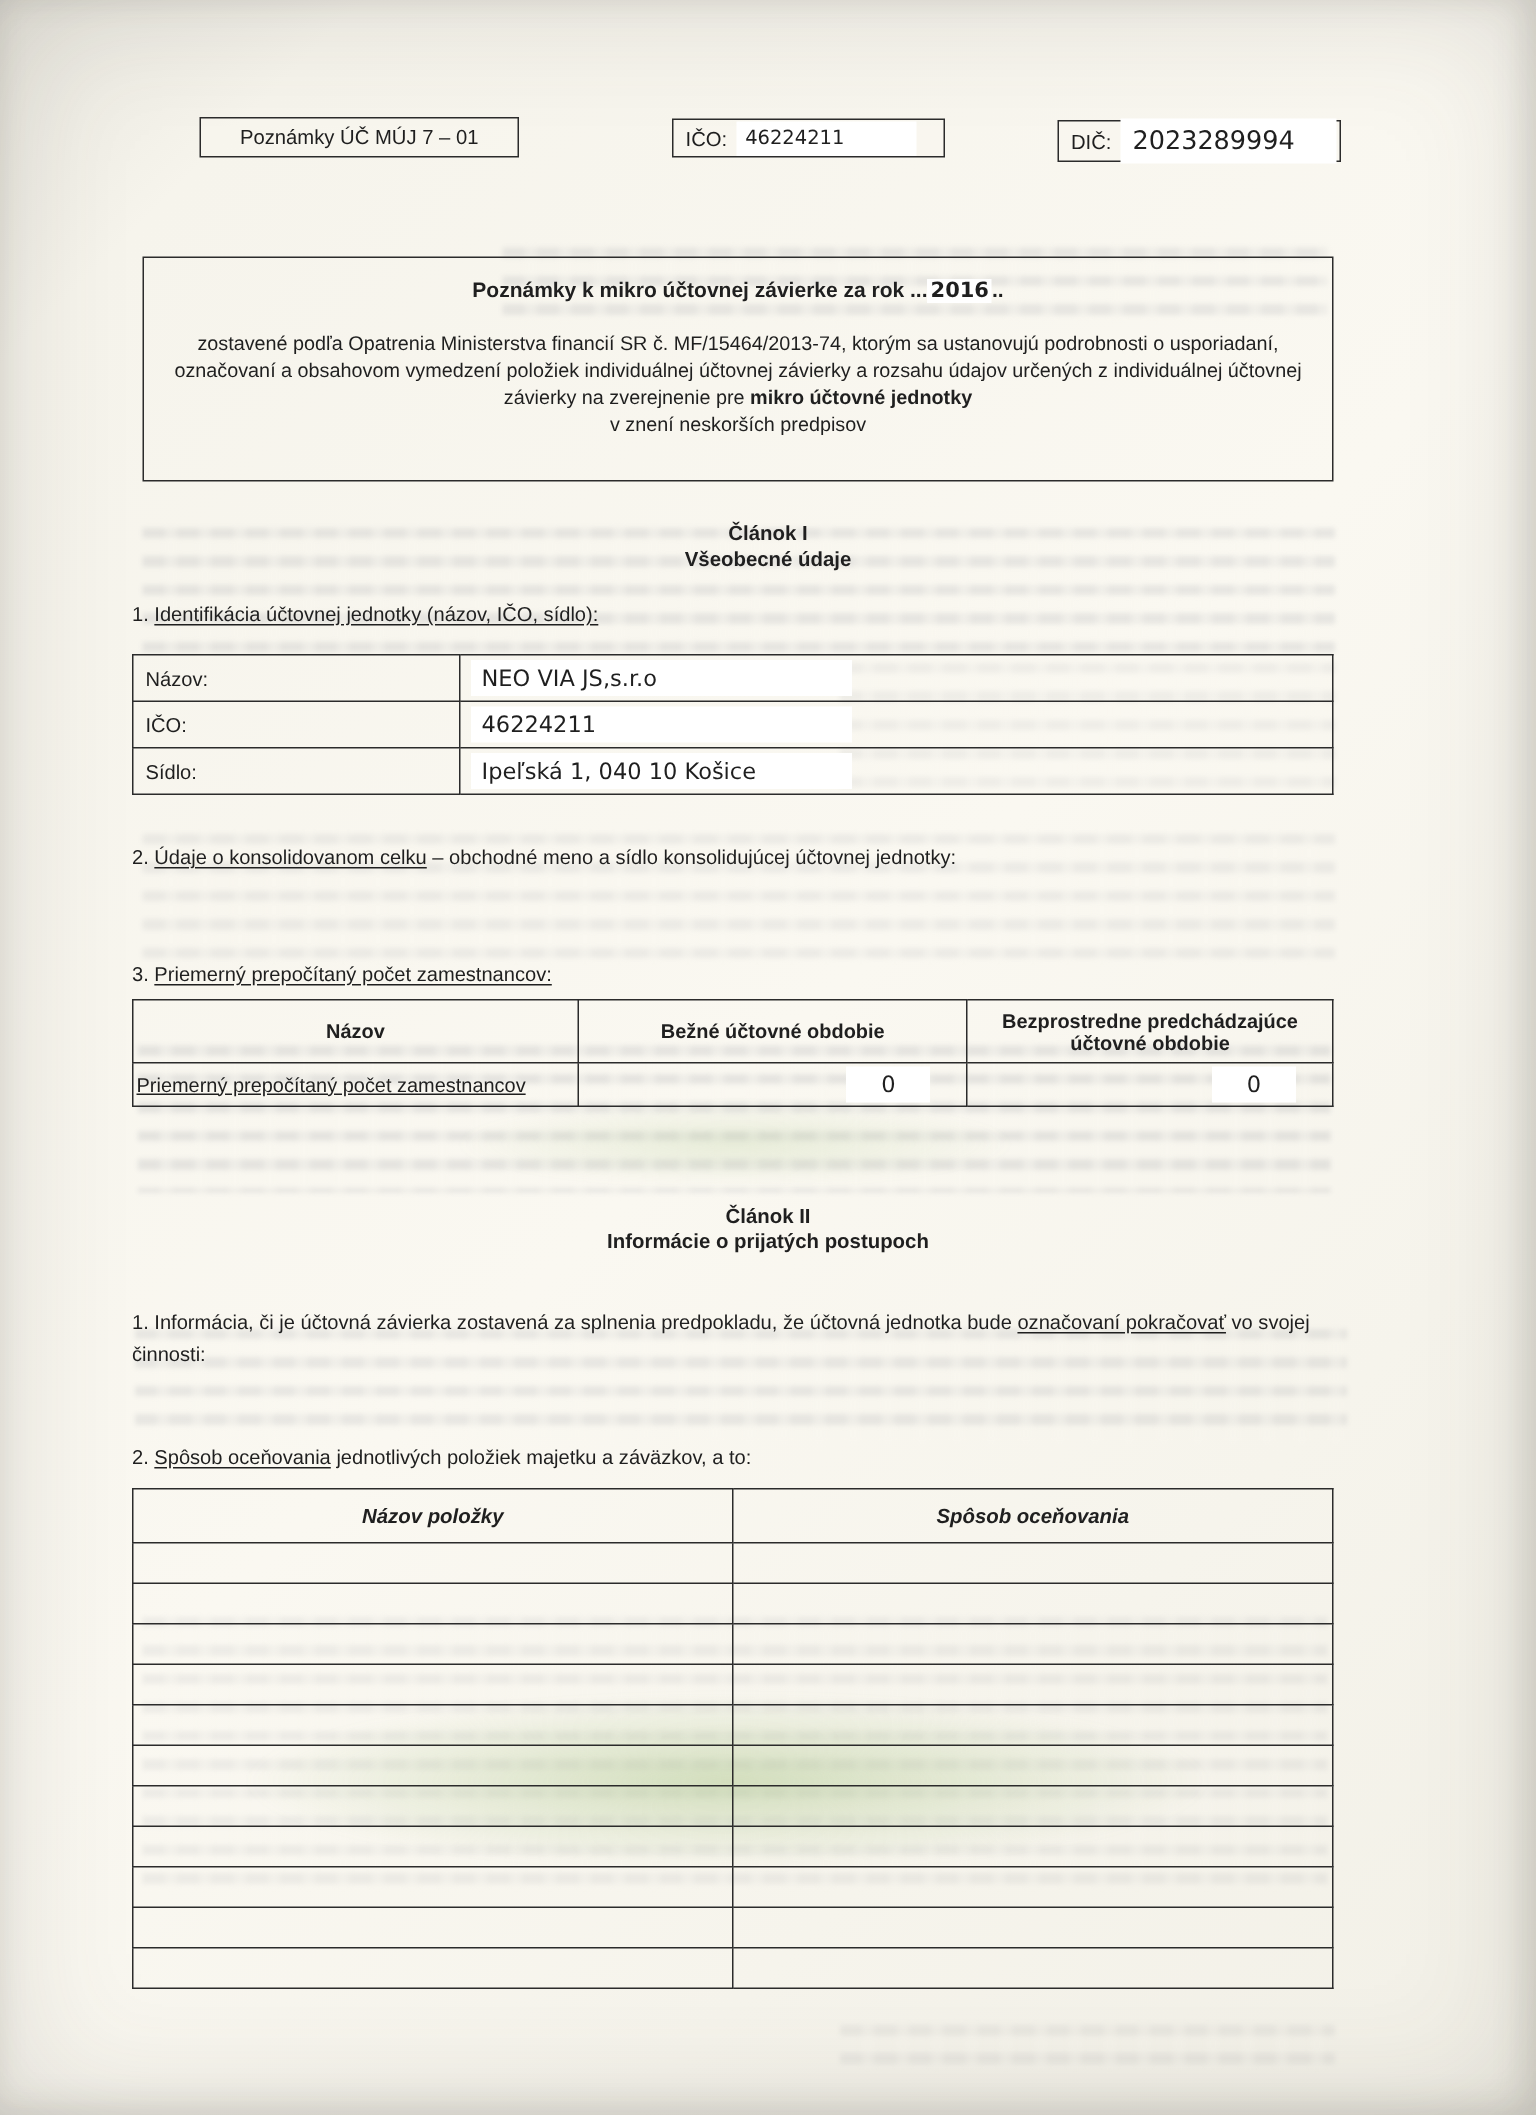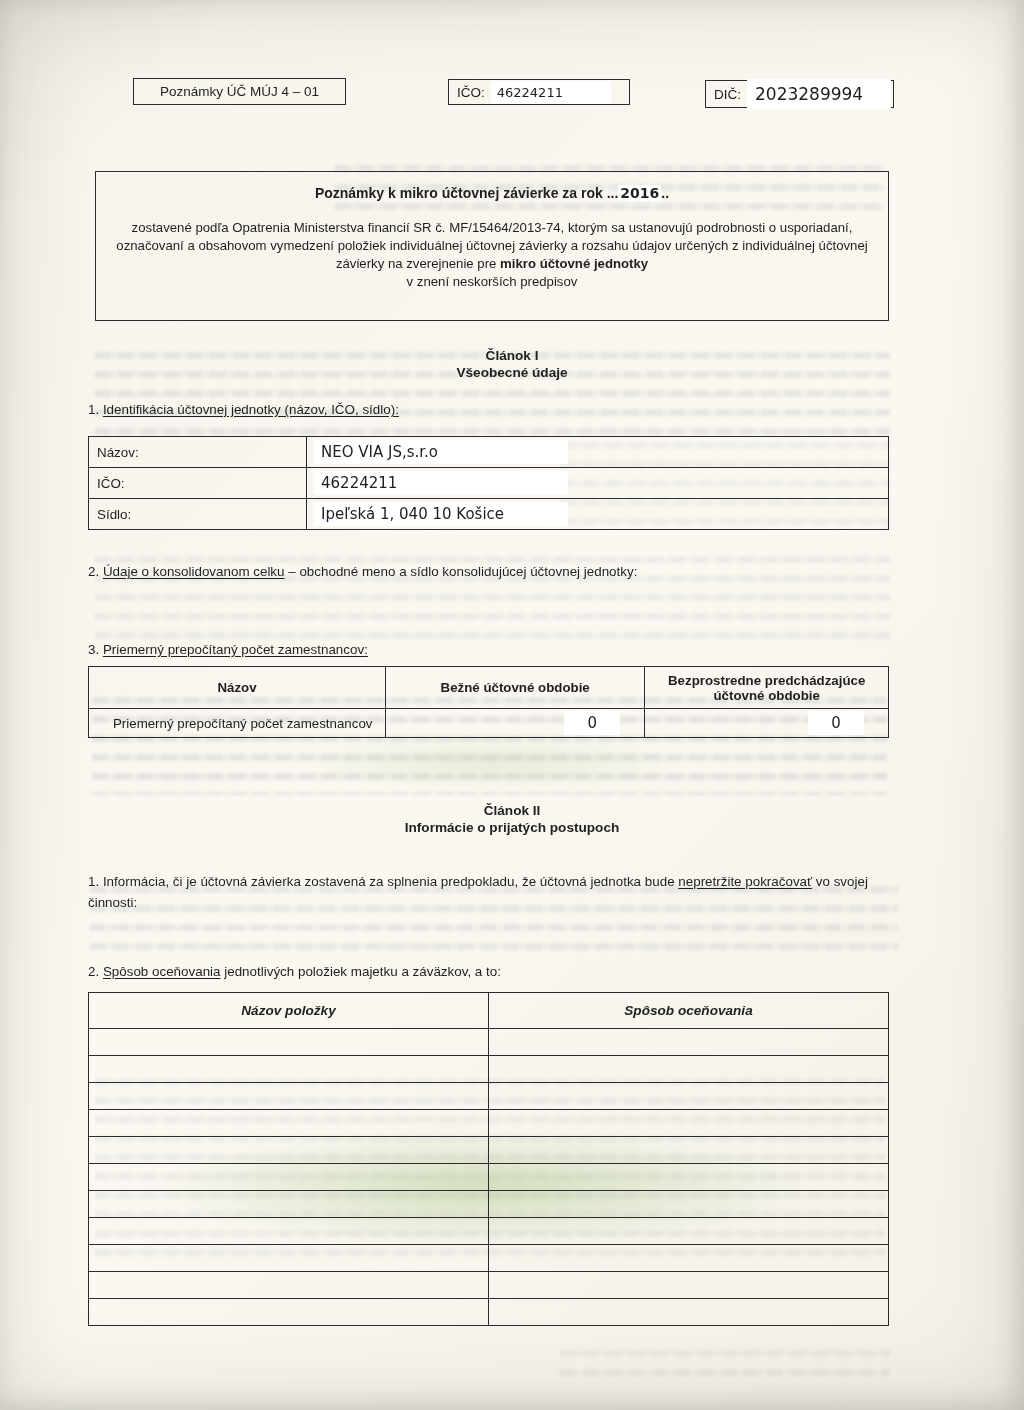--- a/index.html
+++ b/index.html
@@ -79,21 +79,21 @@
   .id-table .id-value { padding-left:9px; }
   .id-table .patch { display:inline-block; min-width:250px; font-size:15px; padding:1px 14px 1px 5px; }
 
   
   .emp-table { left:88px; top:666px; width:801px; }
   .emp-table th { font-size:13.3px; font-weight:bold; height:42px; vertical-align:middle; text-align:center; }
   .emp-table th.c1 { width:284px; }
   .emp-table th.c2 { width:248px; padding:0 42px; }
   .emp-table th.c3 { width:233px; padding:0 10px; }
   .emp-table td { height:29px; font-size:13.3px; vertical-align:middle; }
-  .emp-table td.c1 { padding-left:24px; }
+  .emp-table td.c1 { padding-left:2px;text-decoration:underline; }
   .emp-table td.num { text-align:right; padding-right:26px; }
   .emp-table .num-val { display:inline-block; min-width:52px; text-align:center; font-size:15px; padding:1px 0; }
 
   
   .val-table { left:88px; top:992px; width:801px; }
   .val-table th { height:36px; font-size:13.6px; font-weight:bold; font-style:italic; text-align:center; vertical-align:middle; width:400px; }
   .val-table td { height:27px; }
 </style>
 </head>
 <body>
@@ -105,21 +105,21 @@
   <div class="ghost" style="top:442px; left:560px; width:330px; height:88px; opacity:.25;"></div>
   <div class="ghost" style="top:556px; left:95px; width:795px; height:84px; opacity:.30;"></div>
   <div class="ghost" style="top:697px; left:92px; width:795px; height:98px; opacity:.45;"></div>
   <div class="ghost" style="top:886px; left:90px; width:808px; height:76px; opacity:.40;"></div>
   <div class="ghost" style="top:1078px; left:95px; width:790px; height:180px; opacity:.28;"></div>
   <div class="ghost" style="top:1350px; left:560px; width:330px; height:28px; opacity:.28;"></div>
   <div class="ghost-green" style="top:1130px; left:160px; width:650px; height:115px;"></div>
   <div class="ghost-green" style="top:735px; left:300px; width:380px; height:55px; opacity:.5;"></div>
 
   <div class="hdr-box code-box">
-    <span>Poznámky ÚČ MÚJ 4 – 01</span>
+    <span>Poznámky ÚČ MÚJ 7 – 01</span>
   </div>
   <div class="hdr-box ico-box">
     <span class="hdr-lbl">IČO:</span>
     <span class="patch ico-val">46224211</span>
   </div>
   <div class="hdr-box dic-box">
     <span class="hdr-lbl">DIČ:</span>
     <span class="patch dic-val">2023289994</span>
   </div>
 
@@ -172,21 +172,21 @@
         <td class="c3 num"><span class="patch num-val">0</span></td>
       </tr>
     </tbody>
   </table>
 
   <div class="art-heading" style="top:802px;">
     <div>Článok II</div>
     <div>Informácie o prijatých postupoch</div>
   </div>
 
-  <p class="item" style="top:872px;"><span>1. Informácia, či je účtovná závierka zostavená za splnenia predpokladu, že účtovná jednotka bude </span><span class="u">nepretržite pokračovať</span><span> vo svojej činnosti:</span></p>
+  <p class="item" style="top:872px;"><span>1. Informácia, či je účtovná závierka zostavená za splnenia predpokladu, že účtovná jednotka bude </span><span class="u">označovaní pokračovať</span><span> vo svojej činnosti:</span></p>
 
   <p class="item" style="top:962px;"><span>2. </span><span class="u">Spôsob oceňovania</span><span> jednotlivých položiek majetku a záväzkov, a to:</span></p>
 
   <table class="val-table">
     <thead>
       <tr>
         <th>Názov položky</th>
         <th>Spôsob oceňovania</th>
       </tr>
     </thead>

